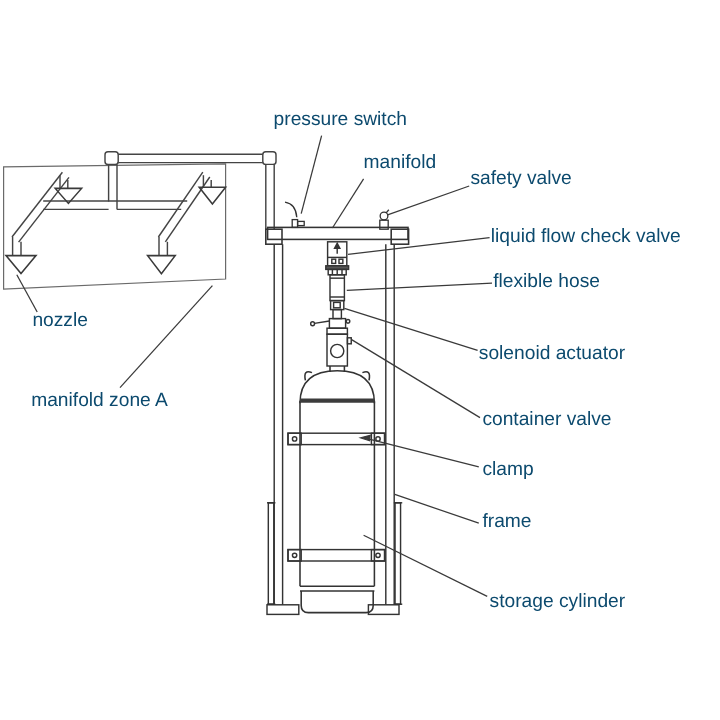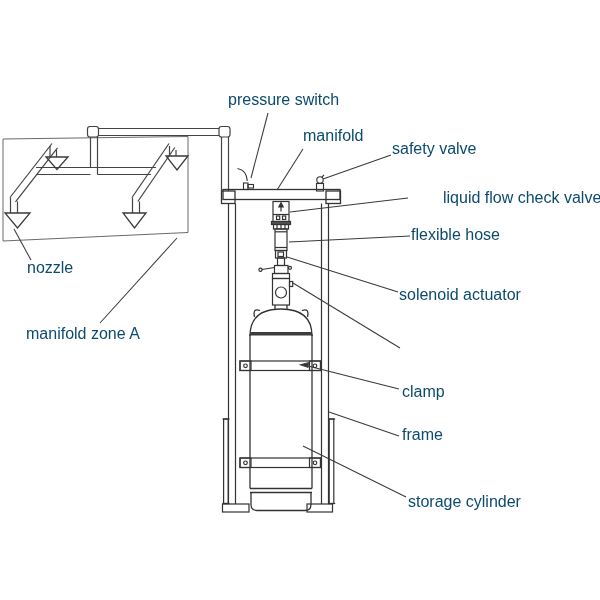--- a/index.html
+++ b/index.html
@@ -8,21 +8,21 @@
     font-family:"Liberation Sans", sans-serif;
   }
   #linework{position:absolute;left:0;top:0;}
   .lbl{
     position:absolute;color:#0c4a6e;font-size:16px;line-height:18px;white-space:nowrap;
     font-family:Liberation Sans, sans-serif;
   }
   .lbl-pressure-switch{left:228px;top:91px;}
   .lbl-manifold{left:303px;top:127px;}
   .lbl-safety-valve{left:392px;top:140px;}
-  .lbl-check-valve{left:409px;top:189px;margin-left:34px;}
+  .lbl-check-valve{left:409px;top:189px;}
   .lbl-flexible-hose{left:411px;top:226px;}
   .lbl-solenoid{left:399px;top:286px;}
   .lbl-container-valve{left:402px;top:341px;}
   .lbl-clamp{left:402px;top:383px;text-align:center;}
   .lbl-frame{left:402px;top:426px;}
   .lbl-storage-cylinder{left:408px;top:493px;}
   .lbl-nozzle{left:27px;top:259px;}
   .lbl-protected-zone{left:26px;top:325px;}
 </style>
 </head>
@@ -205,18 +205,19 @@
       <path d="M177 238 L100 323"></path>
     </g>
   </svg>
 
   <div class="lbl lbl-pressure-switch">pressure switch</div>
   <div class="lbl lbl-manifold">manifold</div>
   <div class="lbl lbl-safety-valve">safety valve</div>
   <div class="lbl lbl-check-valve">liquid flow check valve</div>
   <div class="lbl lbl-solenoid">solenoid actuator</div>
   <div class="lbl lbl-flexible-hose">flexible hose</div>
+  <div class="lbl lbl-container-valve">container valve</div>
   <div class="lbl lbl-clamp">clamp</div>
   <div class="lbl lbl-frame">frame</div>
   <div class="lbl lbl-storage-cylinder">storage cylinder</div>
   <div class="lbl lbl-nozzle">nozzle</div>
   <div class="lbl lbl-protected-zone">manifold zone A</div>
 </div>
 
 </body></html>

